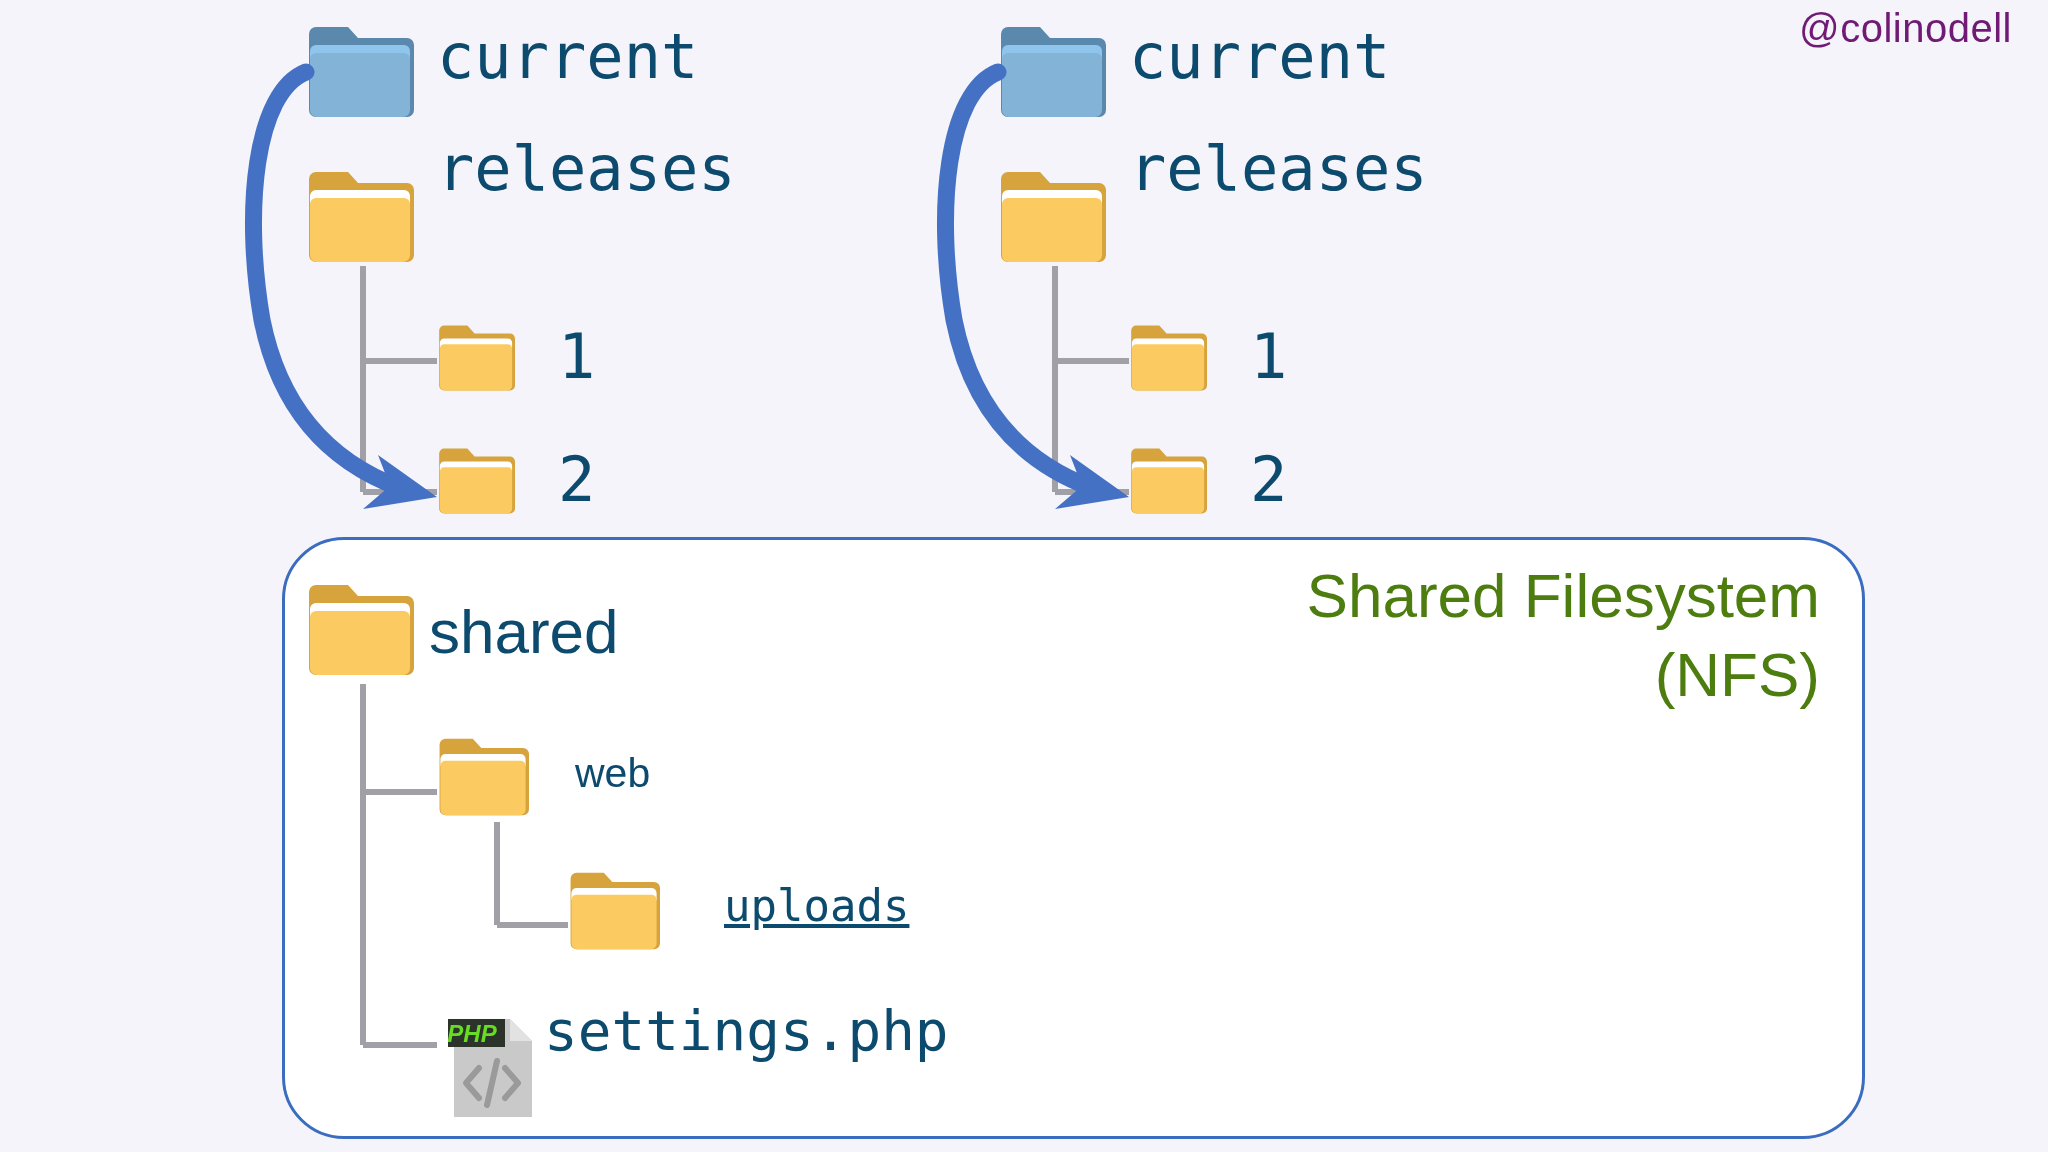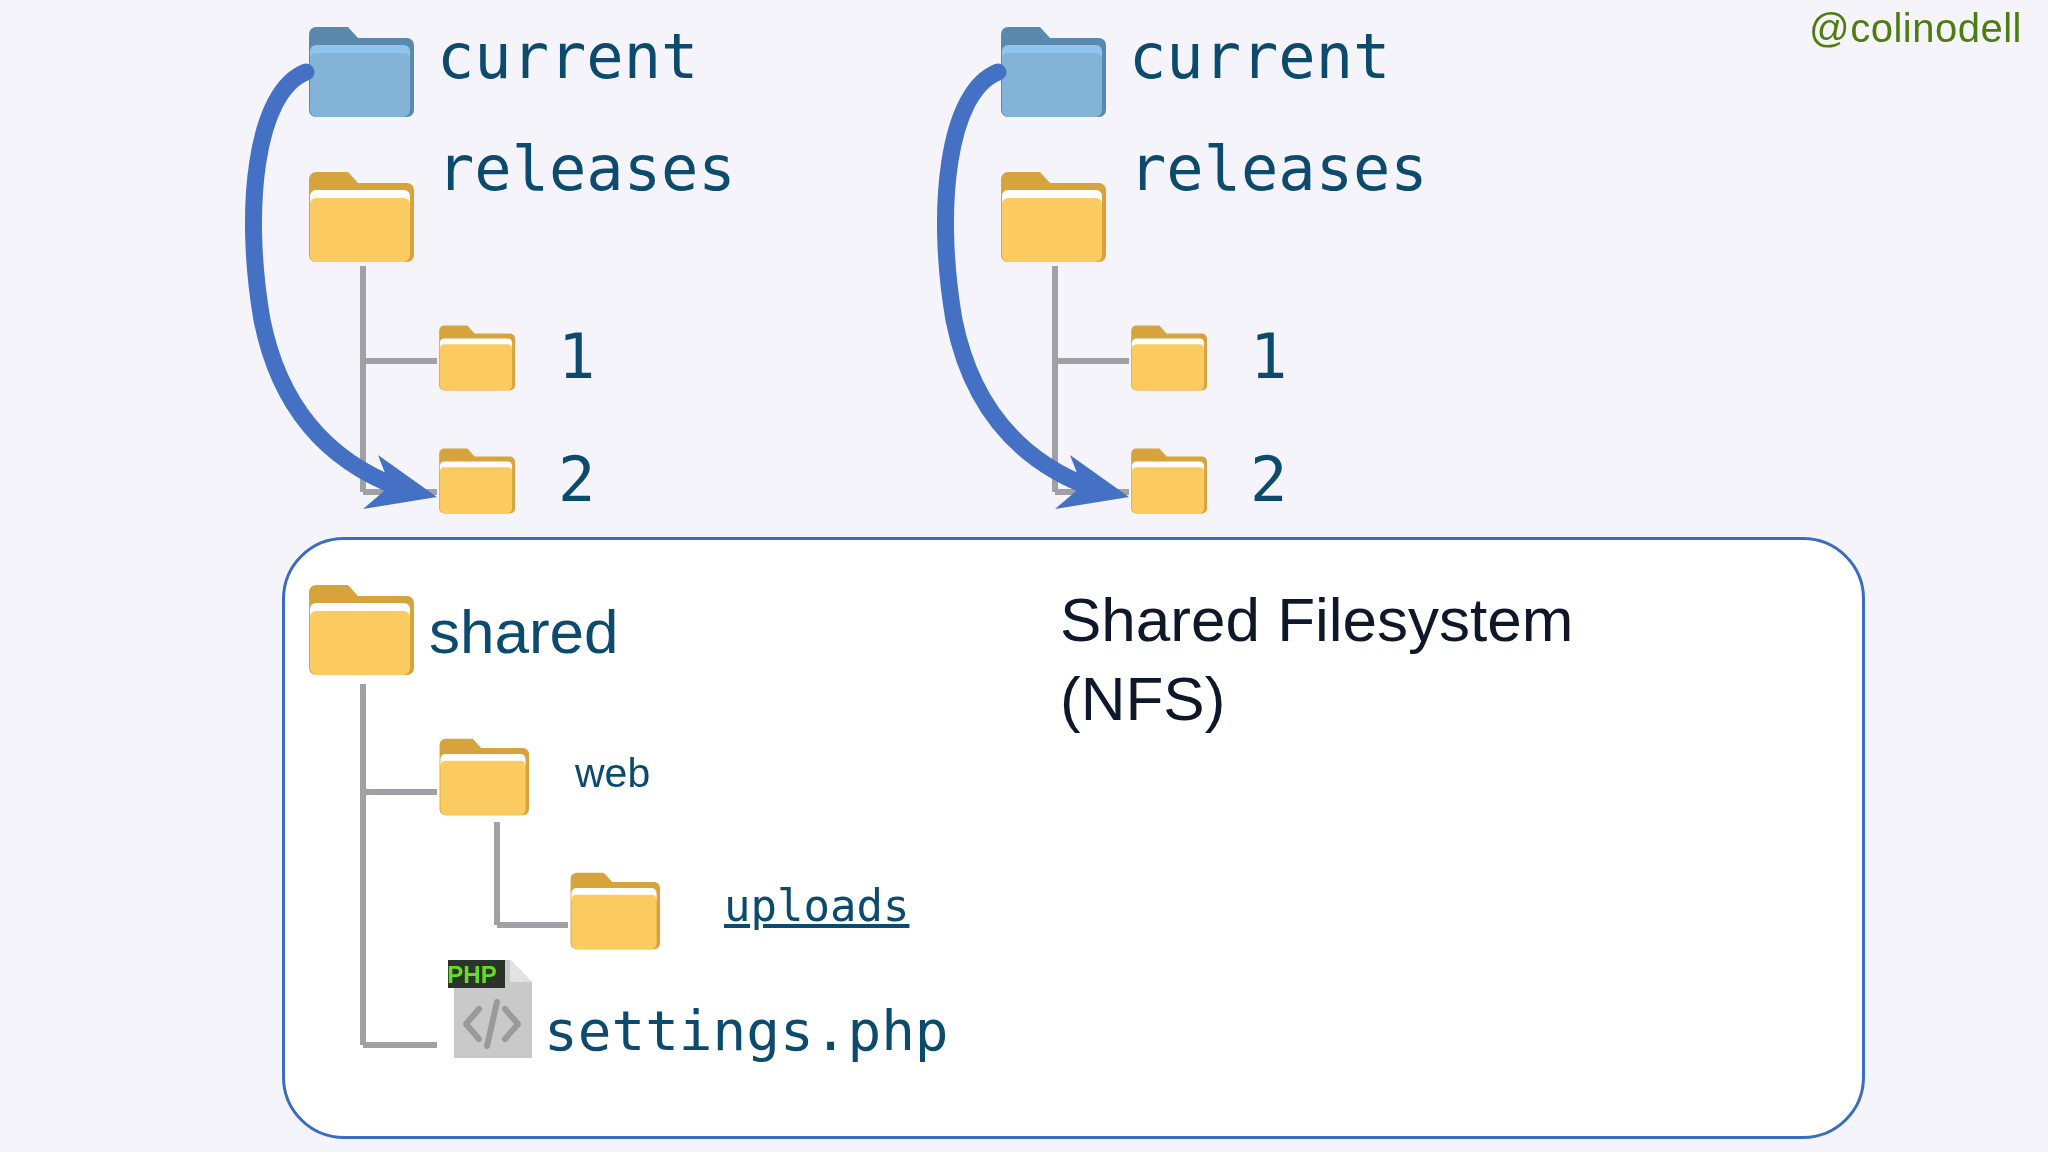--- a/index.html
+++ b/index.html
@@ -13,51 +13,51 @@
     height: 1152px;
     background: #f4f4fa;
     overflow: hidden;
     font-family: "DejaVu Sans Mono", monospace;
   }
 
   
   .watermark {
     position: absolute;
     top: 6px;
-    right: 26px;
+    right: 36px;
     font-family: "Liberation Sans", sans-serif;
     font-size: 40px;
-    color: #4d7c0f;
+    color: #701a75;
     letter-spacing: 0.5px;
     white-space: nowrap;
     text-align: right;
   }
 
   
   .fs-box {
     position: absolute;
     left: 282px;
     top: 537px;
     width: 1583px;
     height: 602px;
     border: 3px solid #3a6cc0;
     border-radius: 62px;
     background: #ffffff;
     box-sizing: border-box;
   }
   .fs-box-title {
     position: absolute;
     left: 1060px;
-    top: 580px;
+    top: 556px;
     width: 760px;
-    text-align: left;
+    text-align: right;
     font-family: "Liberation Sans", sans-serif;
     font-size: 62px;
     line-height: 1.28;
-    color: #0f172a;
+    color: #4d7c0f;
     white-space: pre-line;
   }
 
   
   svg.layer {
     position: absolute;
     left: 0;
     top: 0;
     width: 2048px;
     height: 1152px;
@@ -213,21 +213,21 @@
 
   <div class="folder" style="left:568px; top:866px;">
     <svg width="92" height="90" viewBox="0 0 108 104">
       <path d="M3 14 a7 7 0 0 1 7 -7 h32 l10 11 h49 a7 7 0 0 1 7 7 v65 a7 7 0 0 1 -7 7 h-91 a7 7 0 0 1 -7 -7 z" fill="#d6a33c"></path>
       <path d="M4 31 a6 6 0 0 1 6 -6 h88 a6 6 0 0 1 6 6 v8 h-100 z" fill="#ffffff"></path>
       <path d="M4 39 a6 6 0 0 1 6 -6 h88 a6 6 0 0 1 6 6 v51 a7 7 0 0 1 -7 7 h-86 a7 7 0 0 1 -7 -7 z" fill="#fbcb62"></path>
     </svg>
   </div>
   <div class="node-label" style="left:724px; top:884px; font-size:44px;text-decoration:underline;">uploads</div>
 
-  <div class="phpfile" style="left:448px; top:954px;">
+  <div class="phpfile" style="left:448px; top:1013px;font-style:italic;">
     <svg width="90" height="110" viewBox="0 0 90 110">
 
       <path d="M6 6 h56 l22 22 v76 h-78 z" fill="#c9c9c9"></path>
       <path d="M62 6 l22 22 h-22 z" fill="#e2e2e2"></path>
 
       <g stroke="#9a9a9a" stroke-width="6" fill="none" stroke-linecap="round" stroke-linejoin="round">
         <path d="M31 55 L18 70 L31 85"></path>
         <path d="M57 55 L70 70 L57 85"></path>
         <path d="M49 48 L39 92"></path>
       </g>

